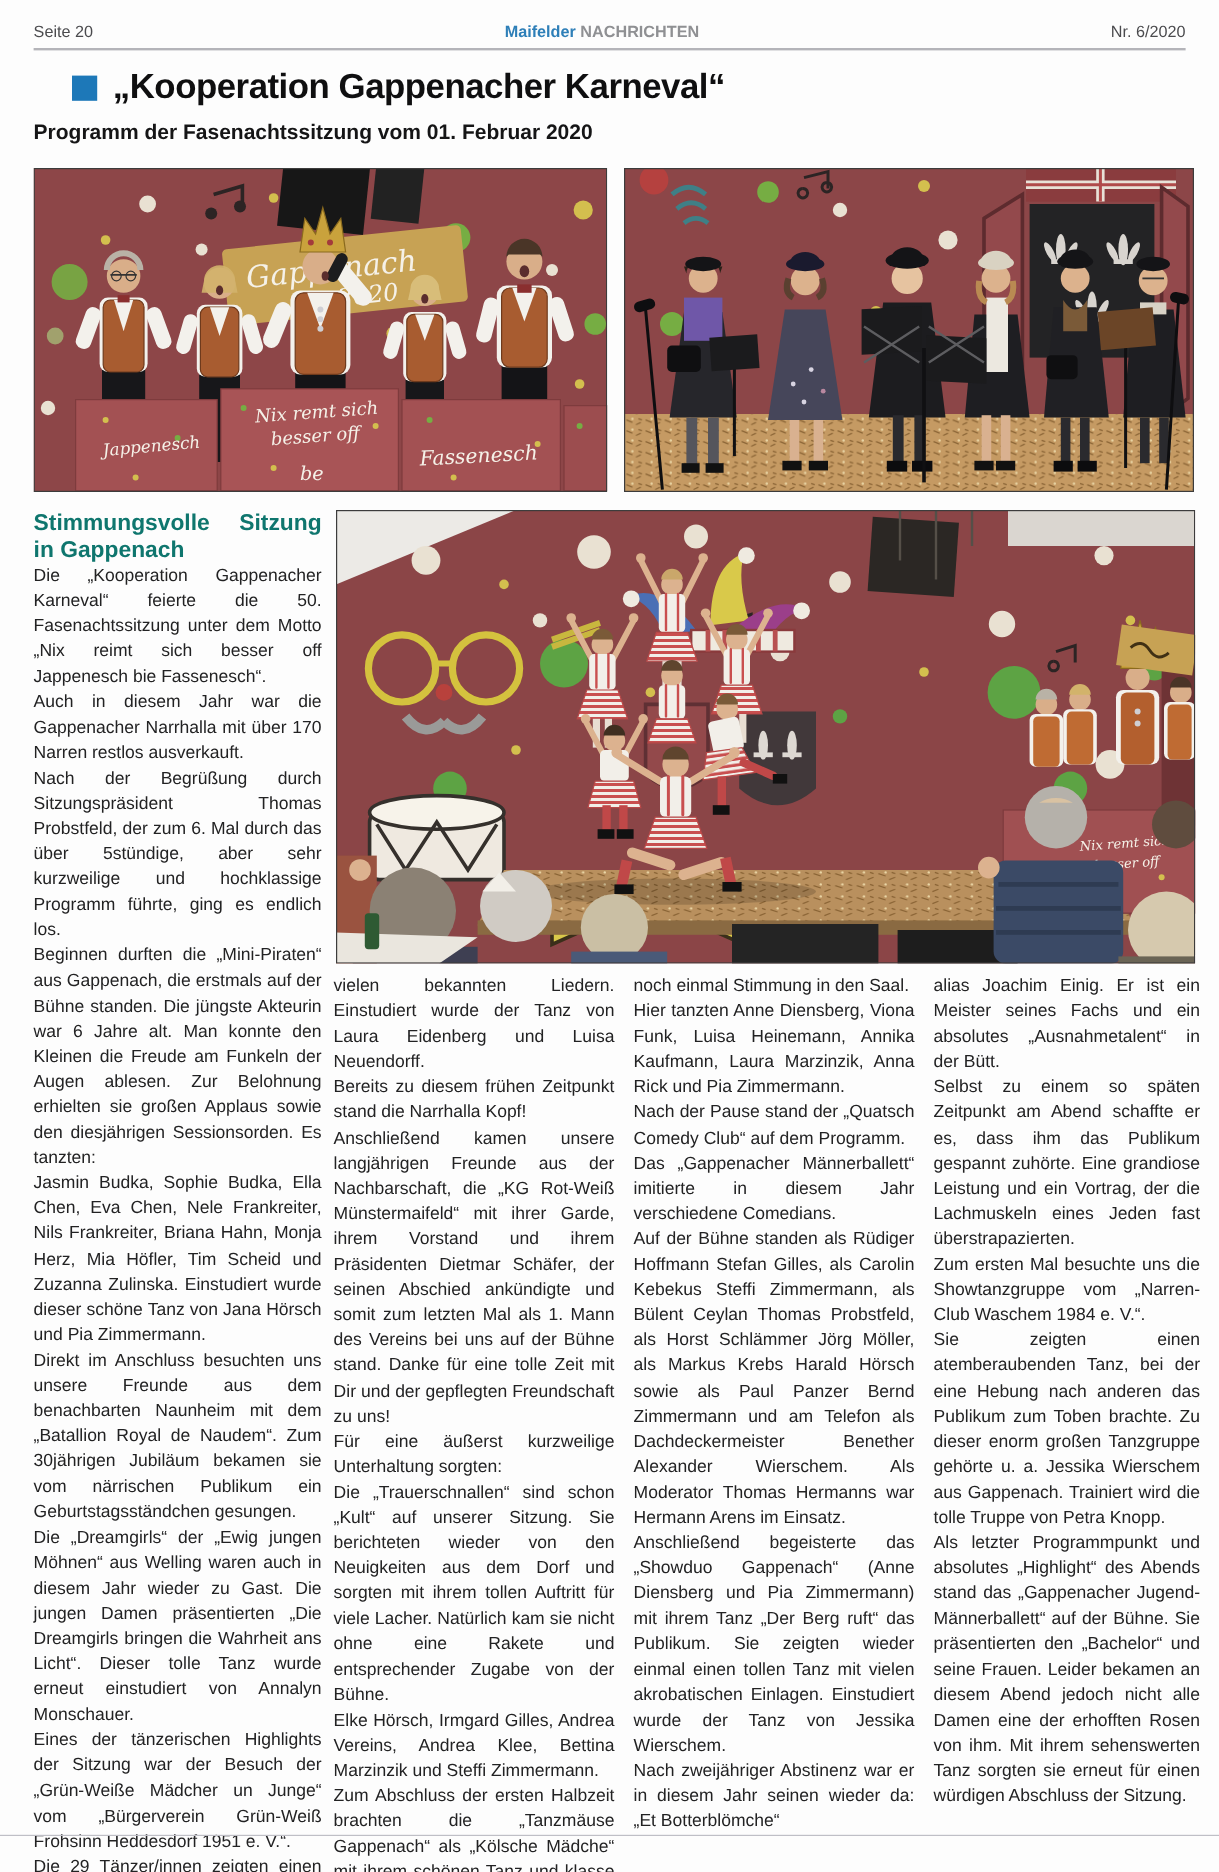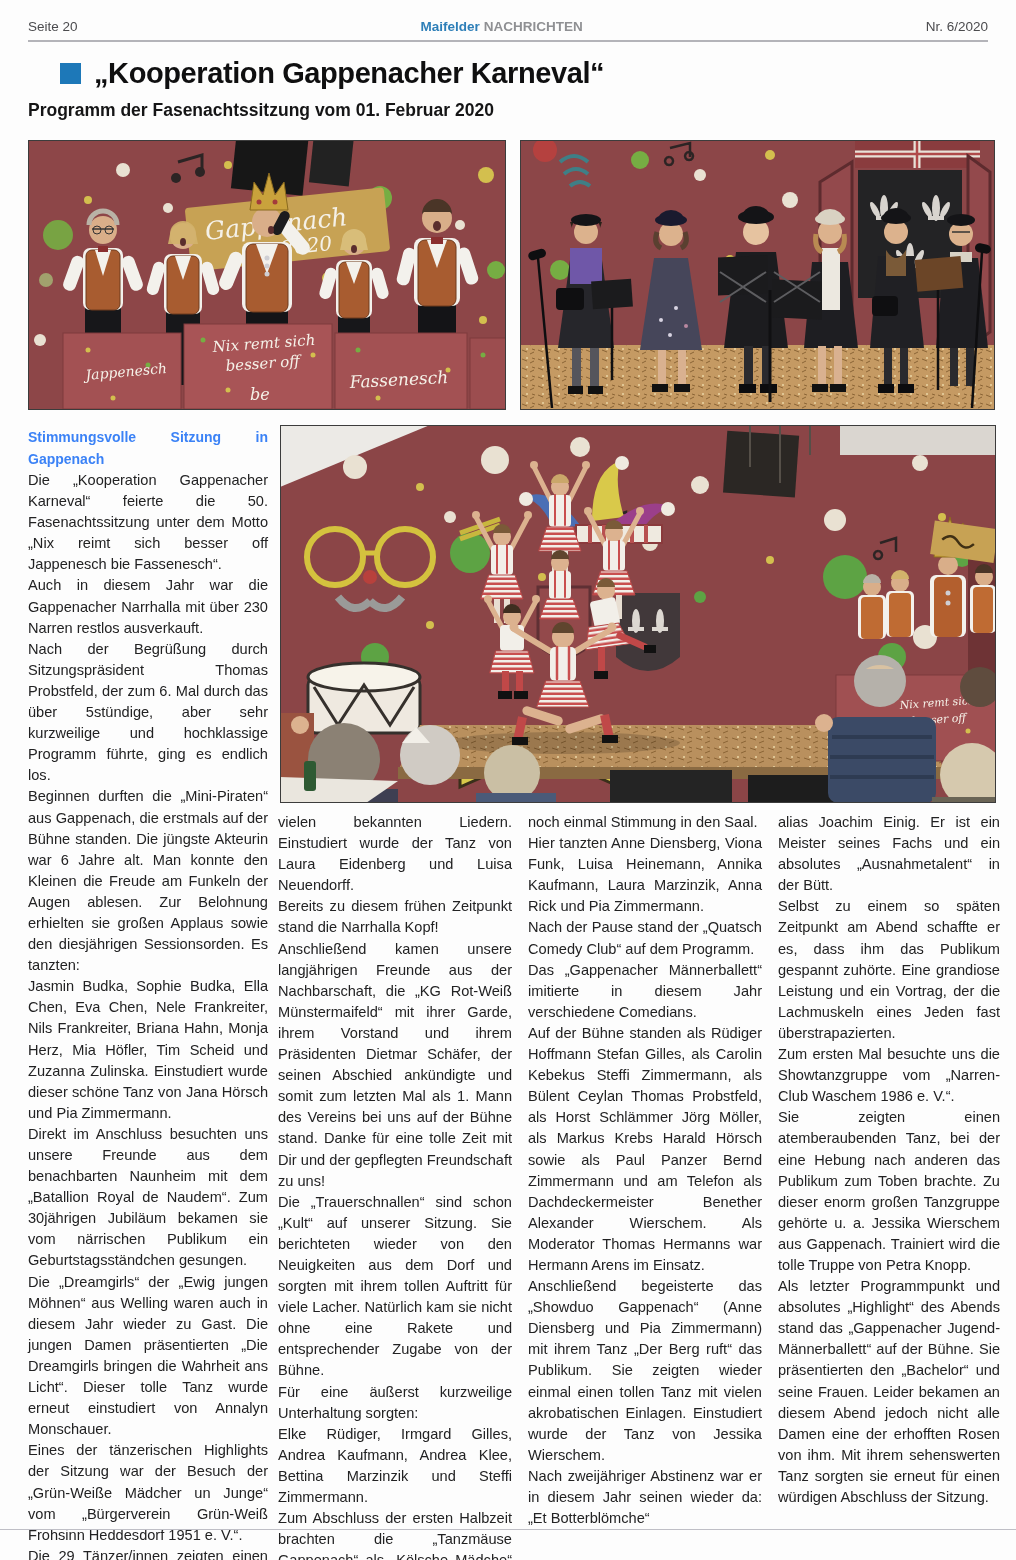--- a/index.html
+++ b/index.html
@@ -23,21 +23,21 @@
   .photo { position: absolute; display: block; }
   .photo svg { display: block; width: 100%; height: 100%; }
   .photo1 { top: 140px; left: 28px;  width: 478px; height: 270px; }
   .photo2 { top: 140px; left: 520px; width: 475px; height: 270px; }
   .photo3 { top: 425px; left: 280px; width: 716px; height: 378px; }
 
   
   .col { font-size: 14.6px; line-height: 21.1px; text-align: justify; color: #222223; hyphens: auto; }
   .col p { margin: 0; }
   .col1 { position: absolute; top: 426px; left: 28px; width: 240px; }
-  .col1 h3 { margin: 0; font-size: 14px; line-height: 22px; text-align: justify; color: #3b82f6; }
+  .col1 h3 { margin: 0; font-size: 19px; line-height: 22px; text-align: justify; color: #0f766e; }
   .cols-bottom { position: absolute; top: 812px; left: 278px; width: 722px; display: flex; gap: 16px; }
   .cols-bottom .col { width: 234px; }
   .cols-bottom .col:last-child { width: 222px; }
 
   
   .scrollbar { position: absolute; left: 0; bottom: 0; width: 1016px; height: 31px;
                background: linear-gradient(180deg, #cfcfd6 0%, #e8e8ed 45%, #dededg 70%, #dcdce2 100%);
                border-top: 1px solid #bfbfc6; }
 
   svg text.hand { font-family: "DejaVu Serif", serif; font-style: italic; fill: #f5f1e8; }
@@ -322,21 +322,21 @@
         <line x1="452" y1="268" x2="462" y2="112" stroke="#0e0e10" stroke-width="2.5"></line>
         <rect x="455" y="104" width="16" height="9" rx="4.5" fill="#0e0e10" transform="rotate(12 463 108)"></rect>
       </g>
       <rect x="0.5" y="0.5" width="474" height="269" fill="none" stroke="#3c3c3c"></rect>
     </svg>
   </div>
 
   <div class="col col1">
     <h3>Stimmungsvolle Sitzung in Gappenach</h3>
     <p>Die „Kooperation Gappenacher Karneval“ feierte die 50. Fasenachtssitzung unter dem Motto „Nix reimt sich besser off Jappenesch bie Fassenesch“.</p>
-    <p>Auch in diesem Jahr war die Gappenacher Narrhalla mit über 230 Narren restlos ausverkauft.</p>
+    <p>Auch in diesem Jahr war die Gappenacher Narrhalla mit über 170 Narren restlos ausverkauft.</p>
     <p>Nach der Begrüßung durch Sitzungspräsident Thomas Probstfeld, der zum 6. Mal durch das über 5stündige, aber sehr kurzweilige und hochklassige Programm führte, ging es endlich los.</p>
     <p>Beginnen durften die „Mini-Piraten“ aus Gappenach, die erstmals auf der Bühne standen. Die jüngste Akteurin war 6 Jahre alt. Man konnte den Kleinen die Freude am Funkeln der Augen ablesen. Zur Belohnung erhielten sie großen Applaus sowie den diesjährigen Sessionsorden. Es tanzten:</p>
     <p>Jasmin Budka, Sophie Budka, Ella Chen, Eva Chen, Nele Frankreiter, Nils Frankreiter, Briana Hahn, Monja Herz, Mia Höfler, Tim Scheid und Zuzanna Zulinska. Einstudiert wurde dieser schöne Tanz von Jana Hörsch und Pia Zimmermann.</p>
     <p>Direkt im Anschluss besuchten uns unsere Freunde aus dem benachbarten Naunheim mit dem „Batallion Royal de Naudem“. Zum 30jährigen Jubiläum bekamen sie vom närrischen Publikum ein Geburtstagsständchen gesungen.</p>
     <p>Die „Dreamgirls“ der „Ewig jungen Möhnen“ aus Welling waren auch in diesem Jahr wieder zu Gast. Die jungen Damen präsentierten „Die Dreamgirls bringen die Wahrheit ans Licht“. Dieser tolle Tanz wurde erneut einstudiert von Annalyn Monschauer.</p>
     <p>Eines der tänzerischen Highlights der Sitzung war der Besuch der „Grün-Weiße Mädcher un Junge“ vom „Bürgerverein Grün-Weiß Frohsinn Heddesdorf 1951 e. V.“.</p>
     <p>Die 29 Tänzer/innen zeigten einen unglaublich tollen Tanz mit</p>
   </div>
 
   <div class="photo photo3">
@@ -587,37 +587,37 @@
       </g>
       <rect x="0.5" y="0.5" width="715" height="377" fill="none" stroke="#3c3c3c"></rect>
     </svg>
   </div>
 
   <div class="cols-bottom">
     <div class="col">
       <p>vielen bekannten Liedern. Einstudiert wurde der Tanz von Laura Eidenberg und Luisa Neuendorff.</p>
       <p>Bereits zu diesem frühen Zeitpunkt stand die Narrhalla Kopf!</p>
       <p>Anschließend kamen unsere langjährigen Freunde aus der Nachbarschaft, die „KG Rot-Weiß Münstermaifeld“ mit ihrer Garde, ihrem Vorstand und ihrem Präsidenten Dietmar Schäfer, der seinen Abschied ankündigte und somit zum letzten Mal als 1. Mann des Vereins bei uns auf der Bühne stand. Danke für eine tolle Zeit mit Dir und der gepflegten Freundschaft zu uns!</p>
+      <p>Für eine äußerst kurzweilige Unterhaltung sorgten:</p>
       <p>Die „Trauerschnallen“ sind schon „Kult“ auf unserer Sitzung. Sie berichteten wieder von den Neuigkeiten aus dem Dorf und sorgten mit ihrem tollen Auftritt für viele Lacher. Natürlich kam sie nicht ohne eine Rakete und entsprechender Zugabe von der Bühne.</p>
-      <p>Für eine äußerst kurzweilige Unterhaltung sorgten:</p>
-      <p>Elke Rüdiger, Irmgard Gilles, Andrea Kaufmann, Andrea Klee, Bettina Marzinzik und Steffi Zimmermann.</p>
+      <p>Elke Hörsch, Irmgard Gilles, Andrea Vereins, Andrea Klee, Bettina Marzinzik und Steffi Zimmermann.</p>
       <p>Zum Abschluss der ersten Halbzeit brachten die „Tanzmäuse Gappenach“ als „Kölsche Mädche“ mit ihrem schönen Tanz und klasse Liedern</p>
     </div>
     <div class="col">
       <p>noch einmal Stimmung in den Saal.</p>
       <p>Hier tanzten Anne Diensberg, Viona Funk, Luisa Heinemann, Annika Kaufmann, Laura Marzinzik, Anna Rick und Pia Zimmermann.</p>
       <p>Nach der Pause stand der „Quatsch Comedy Club“ auf dem Programm.</p>
       <p>Das „Gappenacher Männerballett“ imitierte in diesem Jahr verschiedene Comedians.</p>
       <p>Auf der Bühne standen als Rüdiger Hoffmann Stefan Gilles, als Carolin Kebekus Steffi Zimmermann, als Bülent Ceylan Thomas Probstfeld, als Horst Schlämmer Jörg Möller, als Markus Krebs Harald Hörsch sowie als Paul Panzer Bernd Zimmermann und am Telefon als Dachdeckermeister Benether Alexander Wierschem. Als Moderator Thomas Hermanns war Hermann Arens im Einsatz.</p>
       <p>Anschließend begeisterte das „Showduo Gappenach“ (Anne Diensberg und Pia Zimmermann) mit ihrem Tanz „Der Berg ruft“ das Publikum. Sie zeigten wieder einmal einen tollen Tanz mit vielen akrobatischen Einlagen. Einstudiert wurde der Tanz von Jessika Wierschem.</p>
       <p>Nach zweijähriger Abstinenz war er in diesem Jahr seinen wieder da: „Et Botterblömche“</p>
     </div>
     <div class="col">
       <p>alias Joachim Einig. Er ist ein Meister seines Fachs und ein absolutes „Ausnahmetalent“ in der Bütt.</p>
       <p>Selbst zu einem so späten Zeitpunkt am Abend schaffte er es, dass ihm das Publikum gespannt zuhörte. Eine grandiose Leistung und ein Vortrag, der die Lachmuskeln eines Jeden fast überstrapazierten.</p>
-      <p>Zum ersten Mal besuchte uns die Showtanzgruppe vom „Narren-Club Waschem 1986 e. V.“.</p>
+      <p>Zum ersten Mal besuchte uns die Showtanzgruppe vom „Narren-Club Waschem 1984 e. V.“.</p>
       <p>Sie zeigten einen atemberaubenden Tanz, bei der eine Hebung nach anderen das Publikum zum Toben brachte. Zu dieser enorm großen Tanzgruppe gehörte u. a. Jessika Wierschem aus Gappenach. Trainiert wird die tolle Truppe von Petra Knopp.</p>
       <p>Als letzter Programmpunkt und absolutes „Highlight“ des Abends stand das „Gappenacher Jugend-Männerballett“ auf der Bühne. Sie präsentierten den „Bachelor“ und seine Frauen. Leider bekamen an diesem Abend jedoch nicht alle Damen eine der erhofften Rosen von ihm. Mit ihrem sehenswerten Tanz sorgten sie erneut für einen würdigen Abschluss der Sitzung.</p>
     </div>
   </div>
 
   <div class="scrollbar"></div>
 </div>
 
 </body></html>

